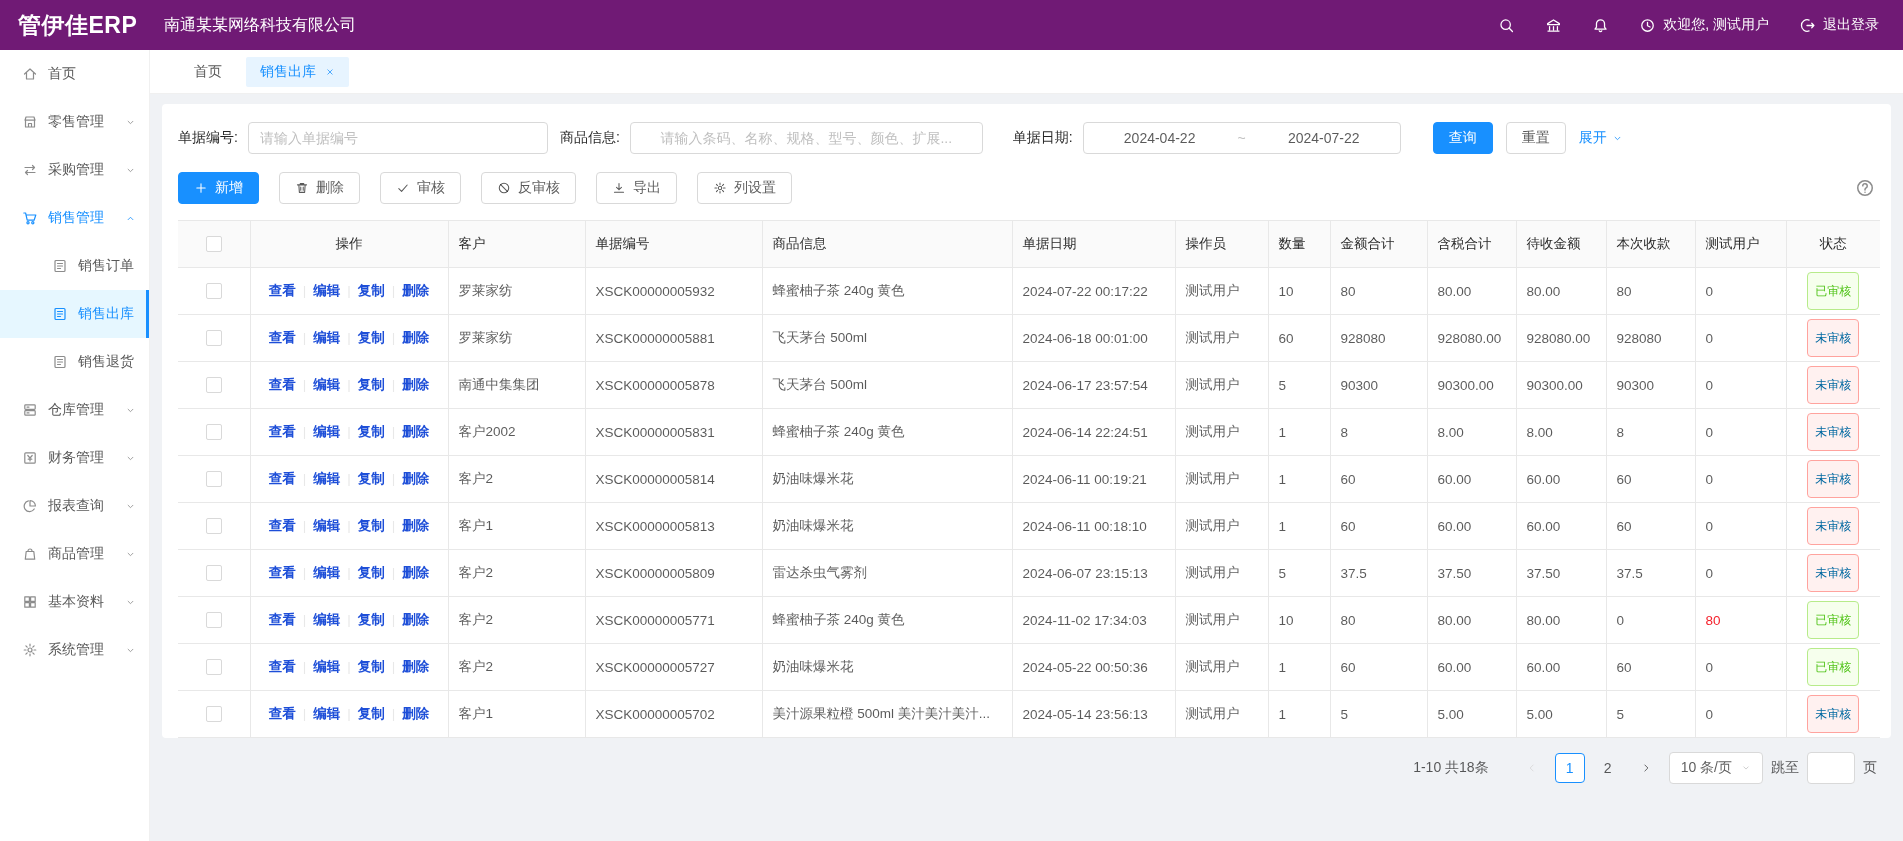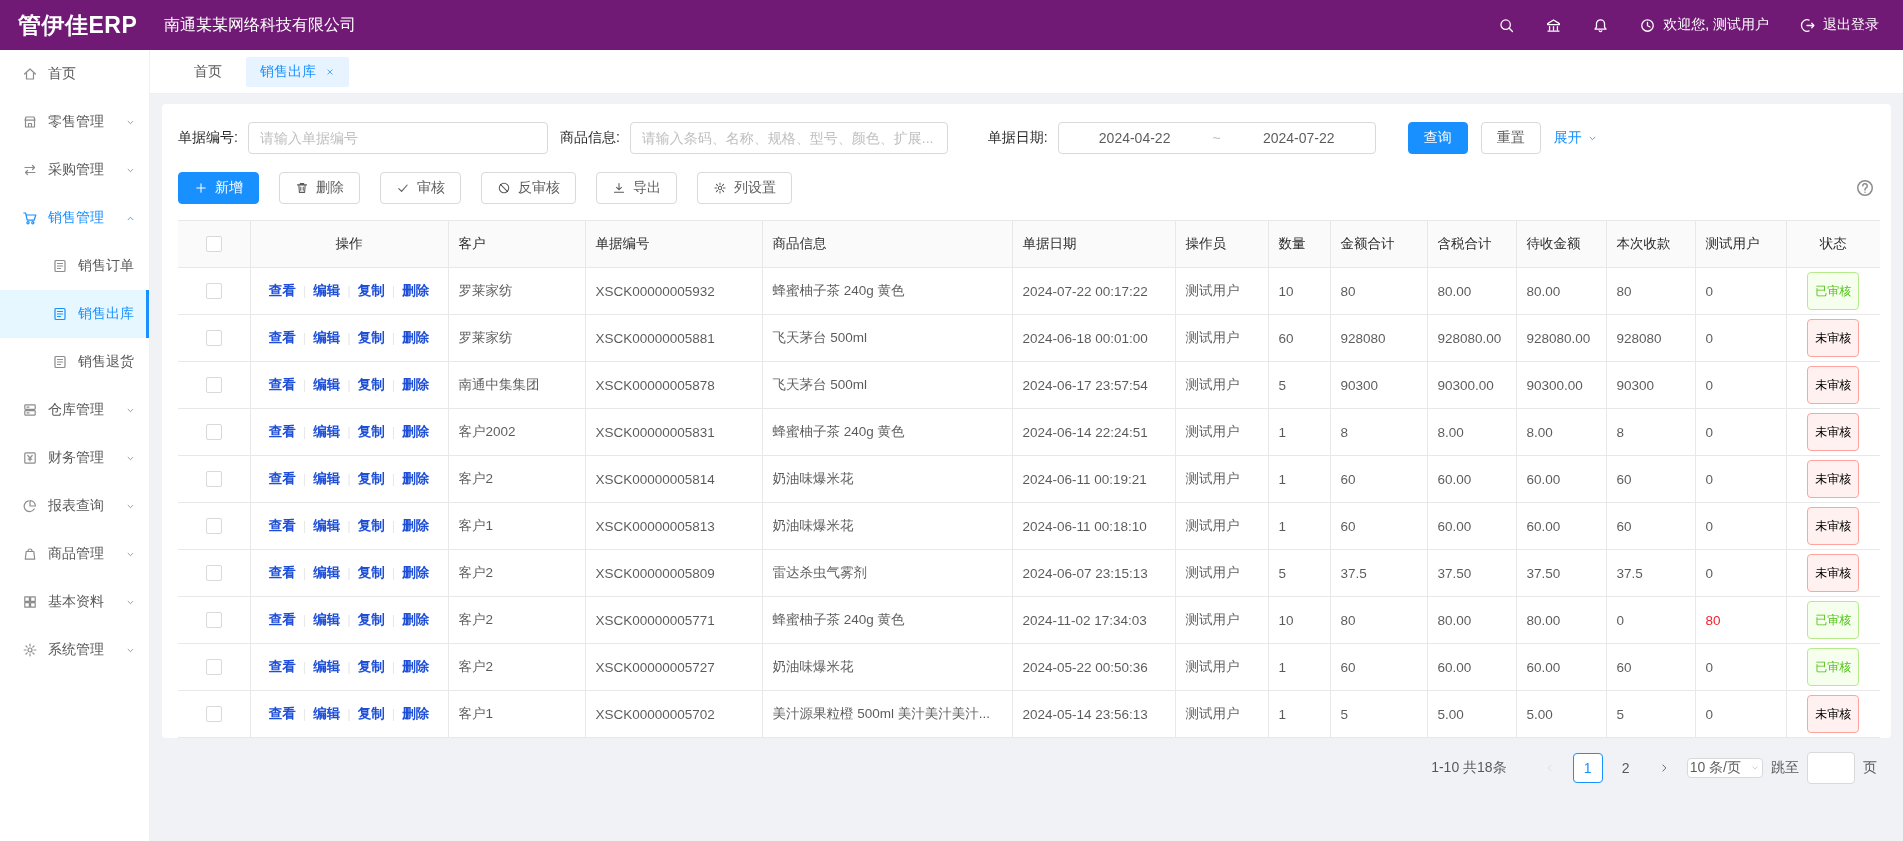--- a/index.html
+++ b/index.html
@@ -45,21 +45,21 @@
 
   .page { flex:1; padding:10px 12px; overflow:hidden; }
   .card { background:#fff; border-radius:4px; padding:18px 16px 0 16px; position:relative; }
 
   
   .filter-row { display:flex; align-items:center; }
   .flabel { color:rgba(0,0,0,.85); margin-right:10px; white-space:nowrap; }
   .finput { height:32px; border:1px solid #d9d9d9; border-radius:4px; padding:0 11px; font-size:14px; color:rgba(0,0,0,.65); outline:none; font-family:inherit; background:#fff; }
   .finput::placeholder { color:#bfbfbf; }
   .in-bill { width:300px; margin-right:12px; }
-  .in-prod { width:318px; margin-right:40px; }
+  .in-prod { width:353px; margin-right:30px;text-align:center; }
   .daterange { width:318px; height:32px; border:1px solid #d9d9d9; border-radius:4px; display:flex; align-items:center; background:#fff; cursor:pointer; }
   .daterange .dval { flex:1; text-align:center; color:rgba(0,0,0,.65); }
   .daterange .dsep { color:#bfbfbf; padding:0 2px; }
   .filter-actions { display:flex; align-items:center; margin-left:32px; gap:13px; }
   .btn { height:32px; border-radius:4px; border:1px solid #d9d9d9; background:#fff; color:rgba(0,0,0,.65); padding:0 15px; font-size:14px; display:inline-flex; align-items:center; gap:7px; cursor:pointer; font-family:inherit; white-space:nowrap; }
   .btn.primary { background:#1890ff; border-color:#1890ff; color:#fff; }
   .bic svg { width:14px; height:14px; display:block; }
   .expand-link { color:#1890ff; display:inline-flex; align-items:center; gap:5px; cursor:pointer; }
   .expand-link svg { width:11px; height:11px; }
 
@@ -73,32 +73,32 @@
   table { width:100%; border-collapse:collapse; table-layout:fixed; font-size:13.5px; }
   th,td { border-bottom:1px solid #e8e8e8; border-right:1px solid #e8e8e8; height:47px; padding:0 10px; white-space:nowrap; overflow:hidden; text-overflow:ellipsis; text-align:left; color:rgba(0,0,0,.65); }
   th:last-child, td:last-child { border-right:none; }
   th { background:#fafafa; color:rgba(0,0,0,.85); font-weight:normal; border-top:1px solid #e8e8e8; }
   .c-center { text-align:center; }
   a.op { color:#1d4ed8; text-decoration:none; cursor:pointer;font-weight:bold; }
   .op-sep { color:#e8e8e8; margin:0 7px; }
   .checkbox { width:16px; height:16px; border:1px solid #d9d9d9; border-radius:2px; display:inline-block; background:#fff; vertical-align:middle; cursor:pointer; }
   .tag { display:inline-block; padding:8px 7px; line-height:20px; font-size:12px; border-radius:4px; border:1px solid transparent; }
   .tag.success { color:#52c41a; background:#f6ffed; border-color:#b7eb8a; }
-  .tag.danger  { color:#000000; background:#fff1f0; border-color:#ffa39e;font-family:Liberation Serif, serif; }
+  .tag.danger  { color:#0369a1; background:#fff1f0; border-color:#ffa39e;font-family:Liberation Serif, serif; }
   td.red { color:#f5222d; }
 
   
   .pager { display:flex; justify-content:flex-end; align-items:center; gap:8px; margin-top:14px; padding-right:14px; }
   .pg-total { margin-right:20px; }
   .pg-btn { min-width:30px; height:30px; display:flex; align-items:center; justify-content:center; border-radius:4px; cursor:pointer; color:rgba(0,0,0,.65); }
   .pg-btn.num.active { border:1px solid #1890ff; color:#1890ff; background:#fff; }
   .pg-arrow { display:flex; align-items:center; }
   .pg-arrow svg { width:12px; height:12px; }
   .pg-arrow.disabled { color:#d9d9d9; }
-  .pg-select { height:20px; border:1px solid #d9d9d9; border-radius:4px; background:#fff; display:flex; align-items:center; gap:9px; padding:0 2px; cursor:pointer; }
+  .pg-select { height:32px; border:1px solid #d9d9d9; border-radius:4px; background:#fff; display:flex; align-items:center; gap:9px; padding:0 11px; cursor:pointer; }
   .pg-select svg { width:10px; height:10px; color:#bfbfbf; }
   .jump-input { width:48px; height:32px; border:1px solid #d9d9d9; border-radius:4px; background:#fff; outline:none; padding:0 6px; font-family:inherit; }
 </style>
 </head>
 <body>
 
 <div class="app">
 
   <div class="topbar">
     <div class="logo">管伊佳ERP</div>

